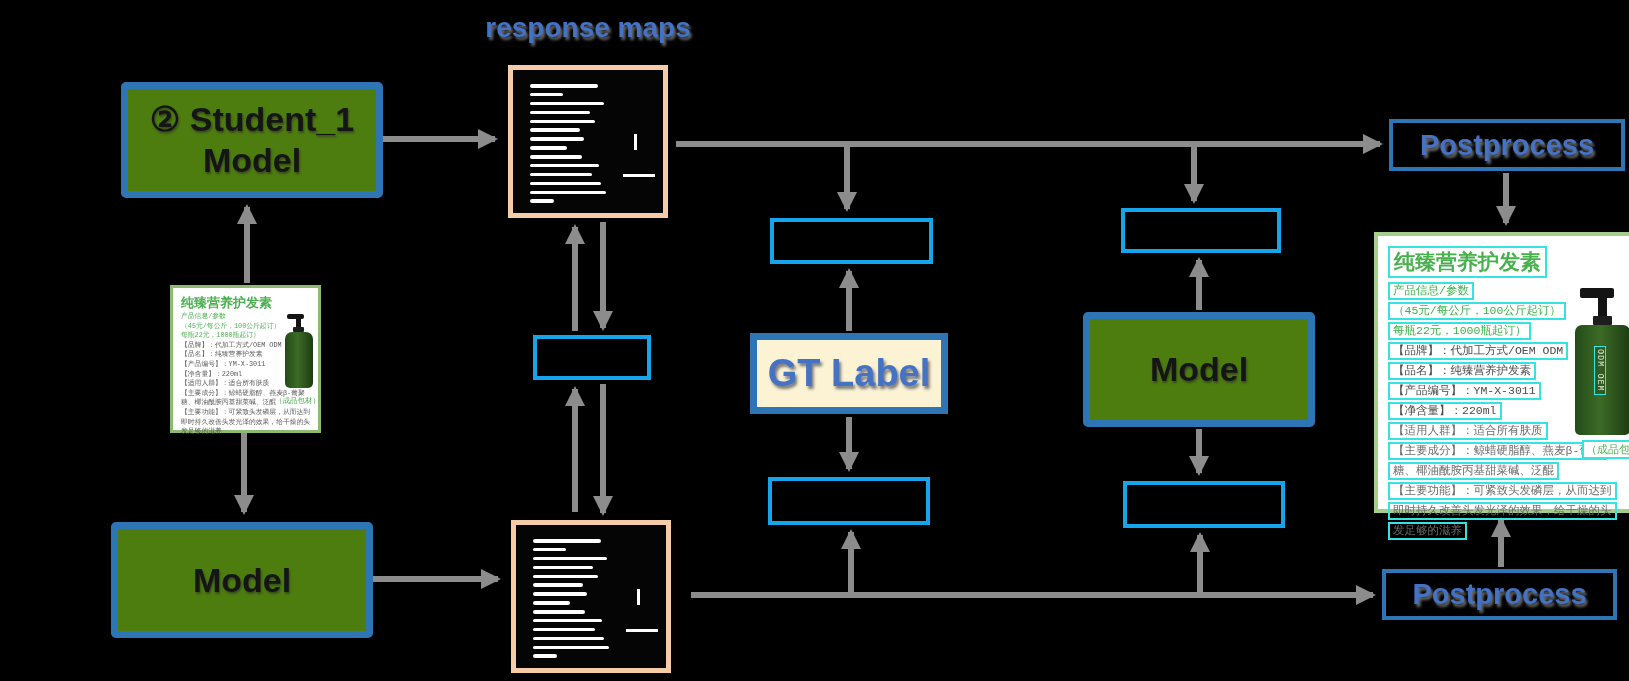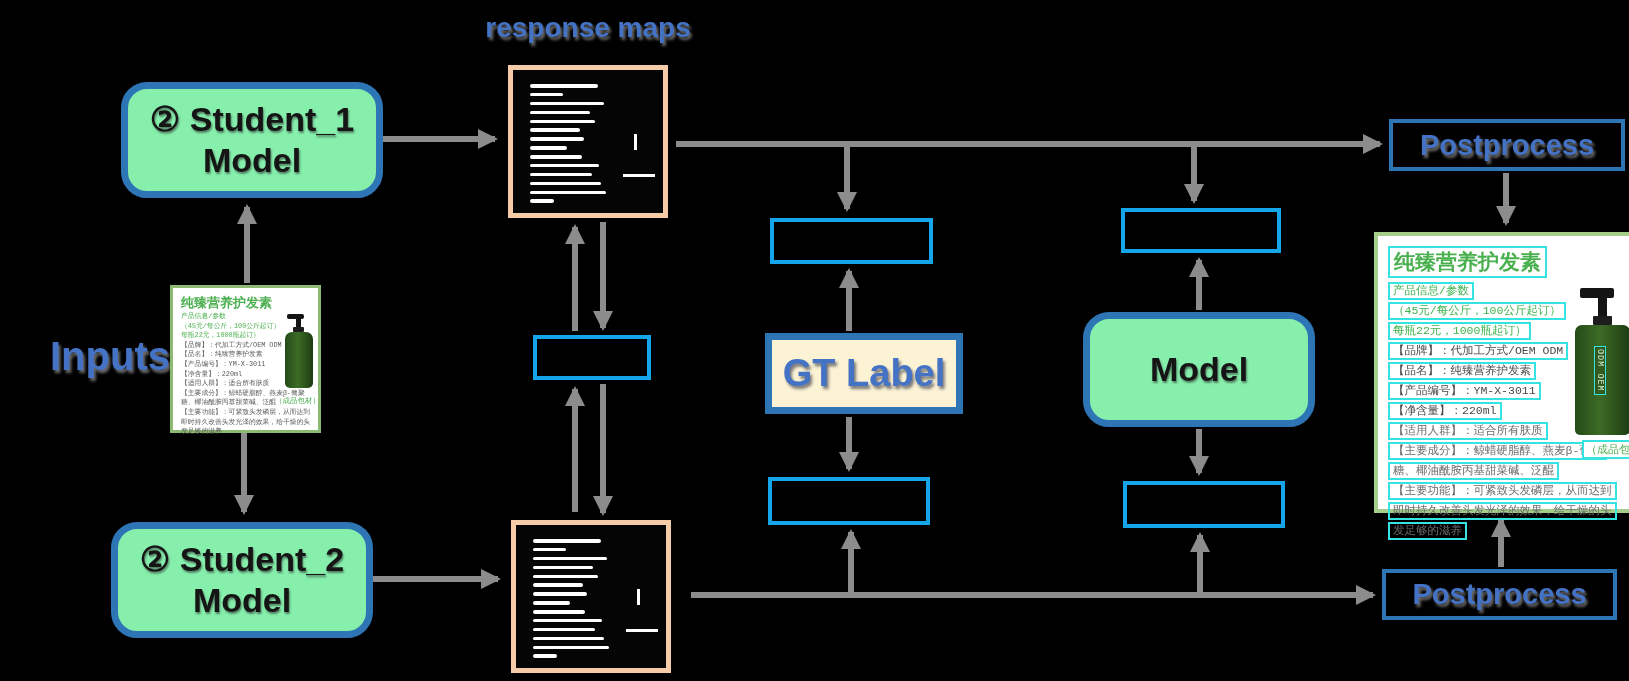--- a/index.html
+++ b/index.html
@@ -1,20 +1,20 @@
 <!DOCTYPE html>
 <html><head>
 <meta charset="utf-8">
 <style>
   html,body{margin:0;padding:0;background:#000;}
   #stage{position:relative;width:1629px;height:681px;background:#000;overflow:hidden;
          font-family:"Liberation Sans", sans-serif;margin-left:28px;}
   
   .abs{position:absolute;}
-  .node-orange{background:#86efac;border:7px solid #2E75B6;border-radius:26px;
+  .node-orange{background:#4d7c0f;border:7px solid #2E75B6;border-radius:5px;
     display:flex;flex-direction:column;align-items:center;justify-content:center;
     color:#151515;font-weight:bold;text-align:center;line-height:1.2;
     text-shadow:1px 2px 2px rgba(40,40,40,.55);}
   .loss-box{border:4px solid #14A5EA;background:transparent;}
   .pp-box{border:4px solid #2E75B6;display:flex;align-items:center;justify-content:center;}
   .blue-shadow-text{color:#4472C4;font-weight:bold;
     text-shadow:2px 3px 3px rgba(115,115,115,.95);}
   .gt-box{background:#FCF2D4;border:7px solid #2E75B6;
     display:flex;align-items:center;justify-content:center;}
   
@@ -86,29 +86,27 @@
       <path d="M663,595 L1345,595"></path>
       <path d="M823,595 L823,532"></path>
       <path d="M1172,595 L1172,535"></path>
       <path d="M1478,173 L1478,223"></path>
       <path d="M1473,567 L1473,520"></path>
     </g>
   </svg>
 
   <div class="abs blue-shadow-text" style="left:430px;top:12px;width:260px;text-align:center;font-size:28px;">response maps</div>
 
-  <div class="abs blue-shadow-text" style="left:22px;top:334px;font-size:40px;">Inputs</div>
 
   <div class="abs node-orange" style="left:93px;top:82px;width:248px;height:102px;font-size:34px;">
     <div>② Student_1</div>
     <div>Model</div>
   </div>
 
   <div class="abs node-orange" style="left:83px;top:522px;width:248px;height:102px;font-size:34px;">
-    <div>② Student_2</div>
     <div>Model</div>
   </div>
 
   <div class="abs node-orange" style="left:1055px;top:312px;width:218px;height:101px;font-size:34px;">
     <div>Model</div>
   </div>
 
   <div class="abs card in-card" style="left:142px;top:285px;width:145px;height:142px;">
     <div class="in-title">纯臻营养护发素</div>
     <div class="in-lines">
@@ -173,21 +171,21 @@
         <div class="rline" style="width: 64%;"></div>
         <div class="rline" style="width: 20%;"></div>
       </div>
     <div class="rmark-v"></div>
     <div class="rmark-h"></div>
   </div>
 
   <div class="abs loss-box" style="left:505px;top:335px;width:110px;height:37px;"></div>
 
   <div class="abs loss-box" style="left:742px;top:218px;width:155px;height:38px;"></div>
-  <div class="abs gt-box" style="left:737px;top:333px;width:184px;height:67px;text-align:right;">
+  <div class="abs gt-box" style="left:722px;top:333px;width:184px;height:67px;text-align:right;">
     <span class="blue-shadow-text" style="font-size:38px;">GT Label</span>
   </div>
   <div class="abs loss-box" style="left:740px;top:477px;width:154px;height:40px;"></div>
 
   <div class="abs loss-box" style="left:1093px;top:208px;width:152px;height:37px;"></div>
   <div class="abs loss-box" style="left:1095px;top:481px;width:154px;height:39px;"></div>
 
   <div class="abs pp-box" style="left:1361px;top:119px;width:228px;height:44px;">
     <span class="blue-shadow-text" style="font-size:29px;">Postprocess</span>
   </div>

